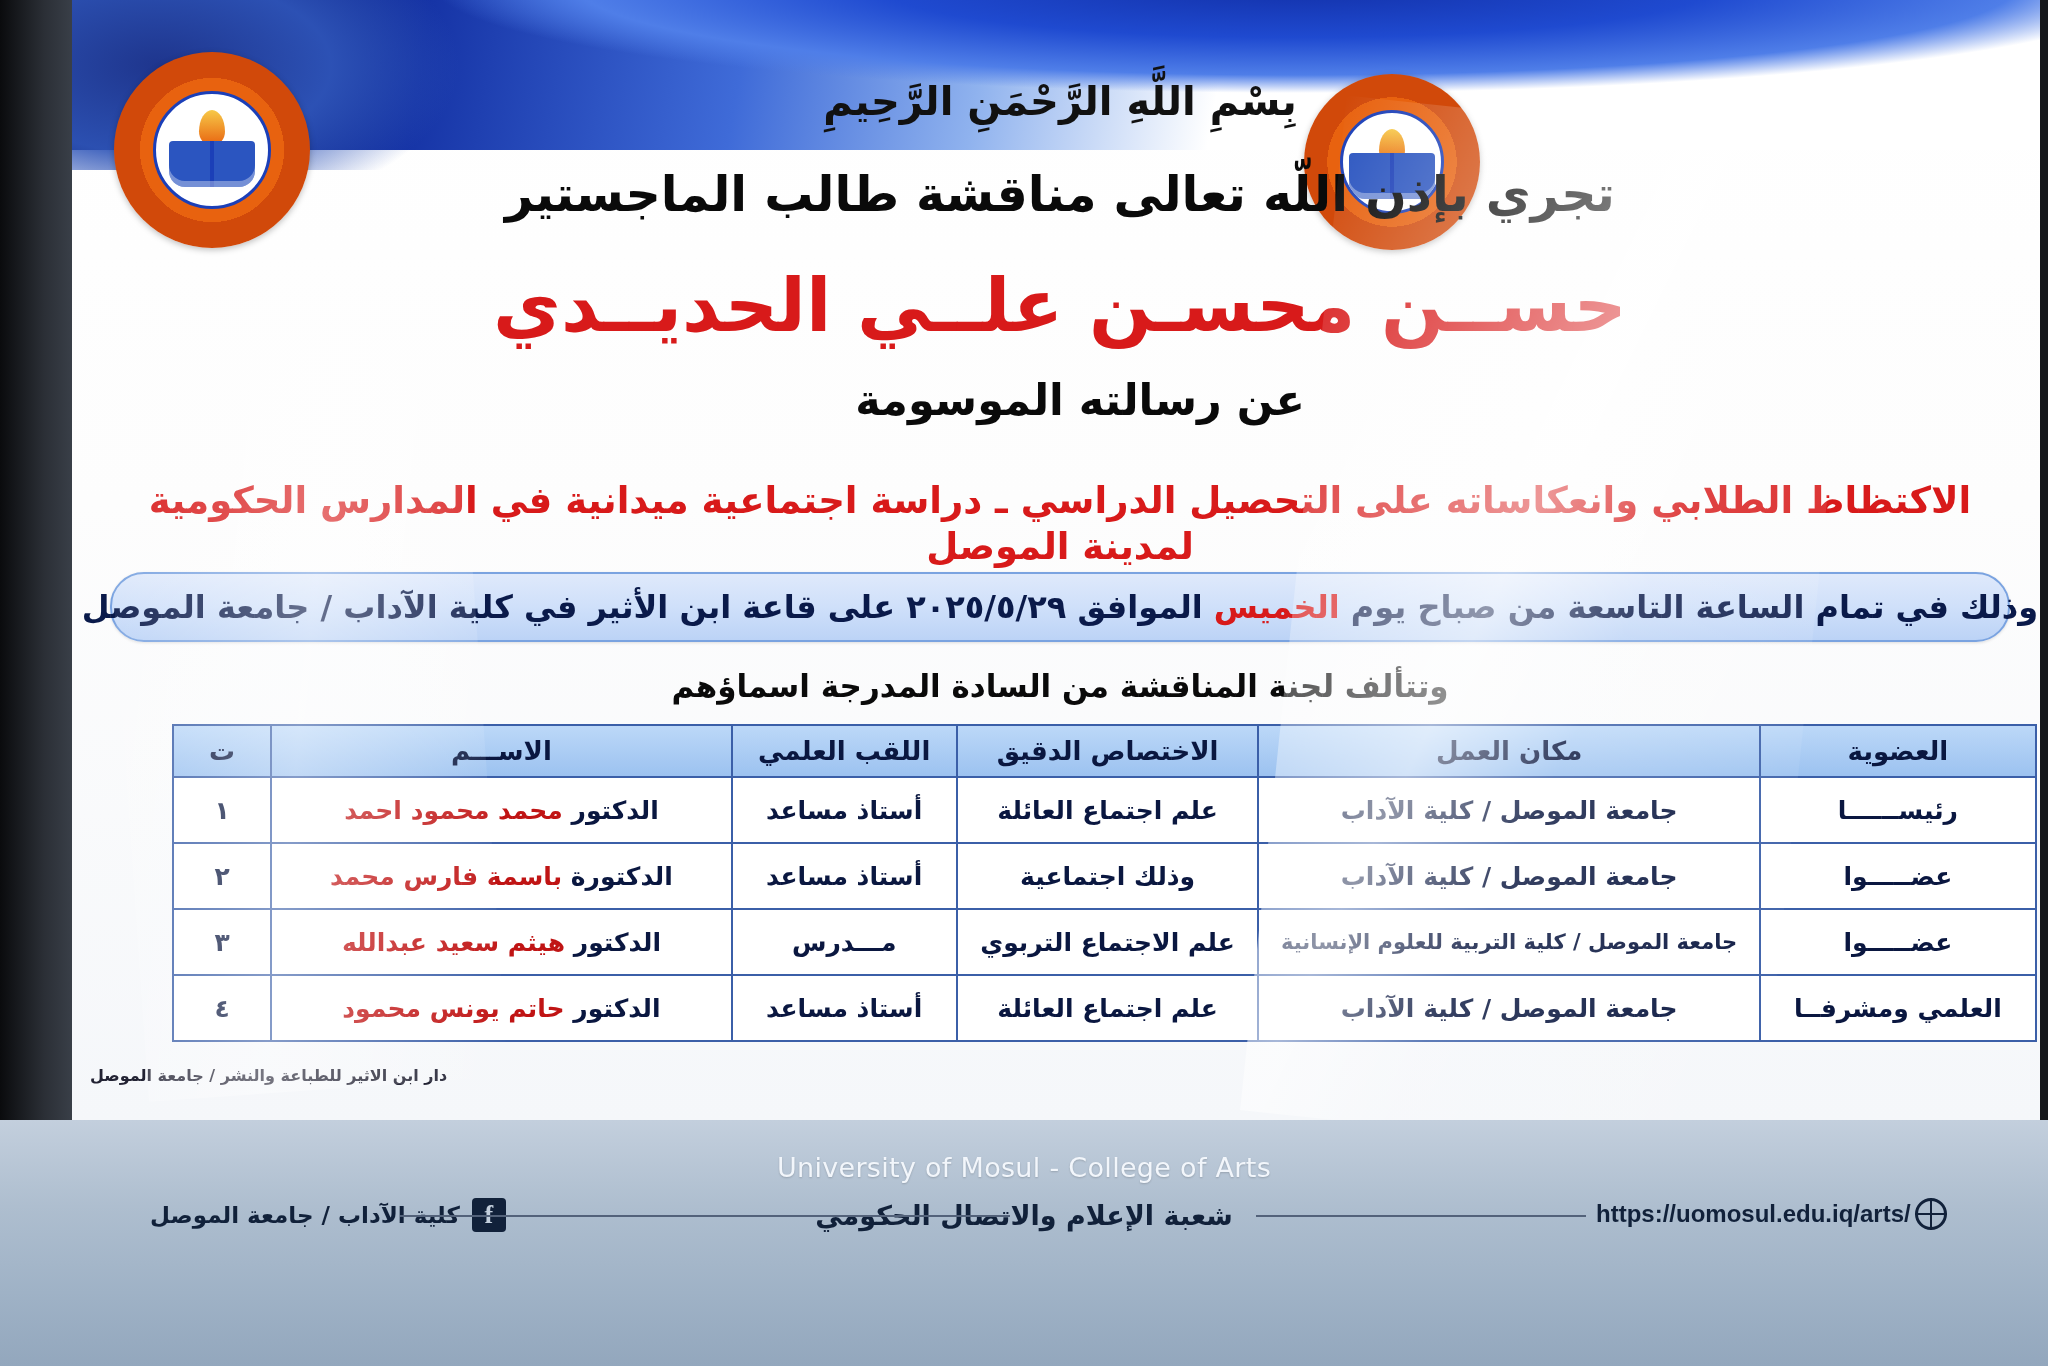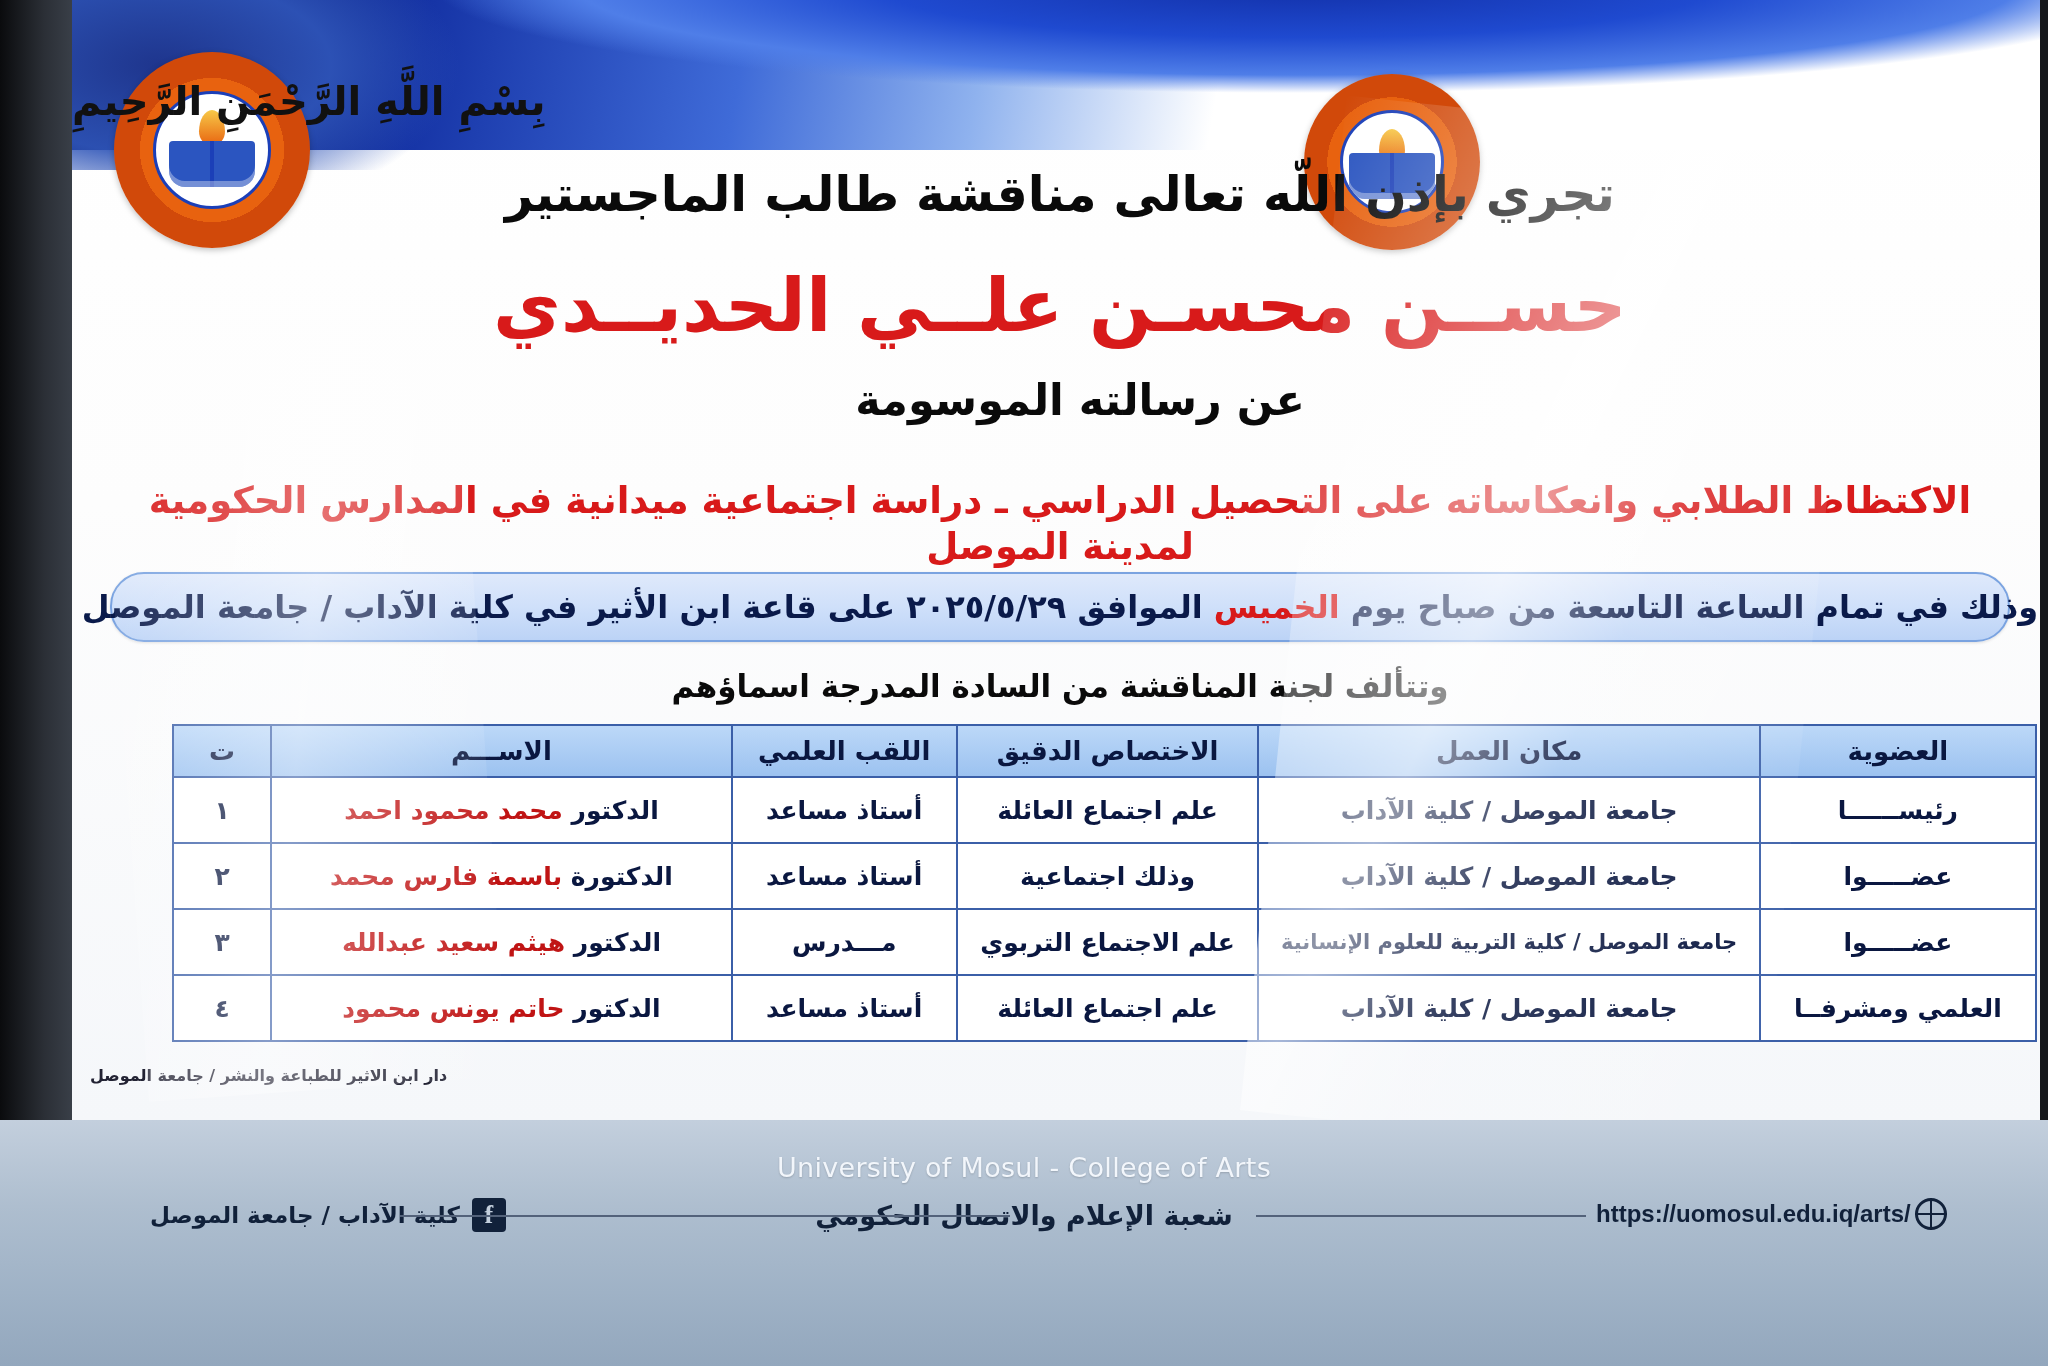--- a/index.html
+++ b/index.html
@@ -94,21 +94,21 @@
   }
   #logo-left { left: 42px; top: 52px; }
   #logo-right { left: 1232px; top: 74px; width: 176px; height: 176px;
     background: radial-gradient(circle at 50% 50%, #ffffff 0 34%, #e8620f 34% 52%, #d1490a 52% 74%, #2e2e2e 74% 100%);
   }
   #logo-right .inner { width: 104px; height: 104px; }
 
   
   .basmala {
     position: absolute; left: 0; right: 0; top: 78px;
-    text-align: left;
+    text-align: center;
     font-family: "DejaVu Sans", "Liberation Sans", sans-serif;
     font-size: 40px; color: #111; font-weight: bold;
     letter-spacing: 1px;
   }
   .line-announce {
     position: absolute; left: 0; right: 0; top: 166px;
     text-align: center; font-size: 49px; font-weight: bold; color: #0a0a0a;
   }
   .student-name {
     position: absolute; left: 0; right: 0; top: 262px;

